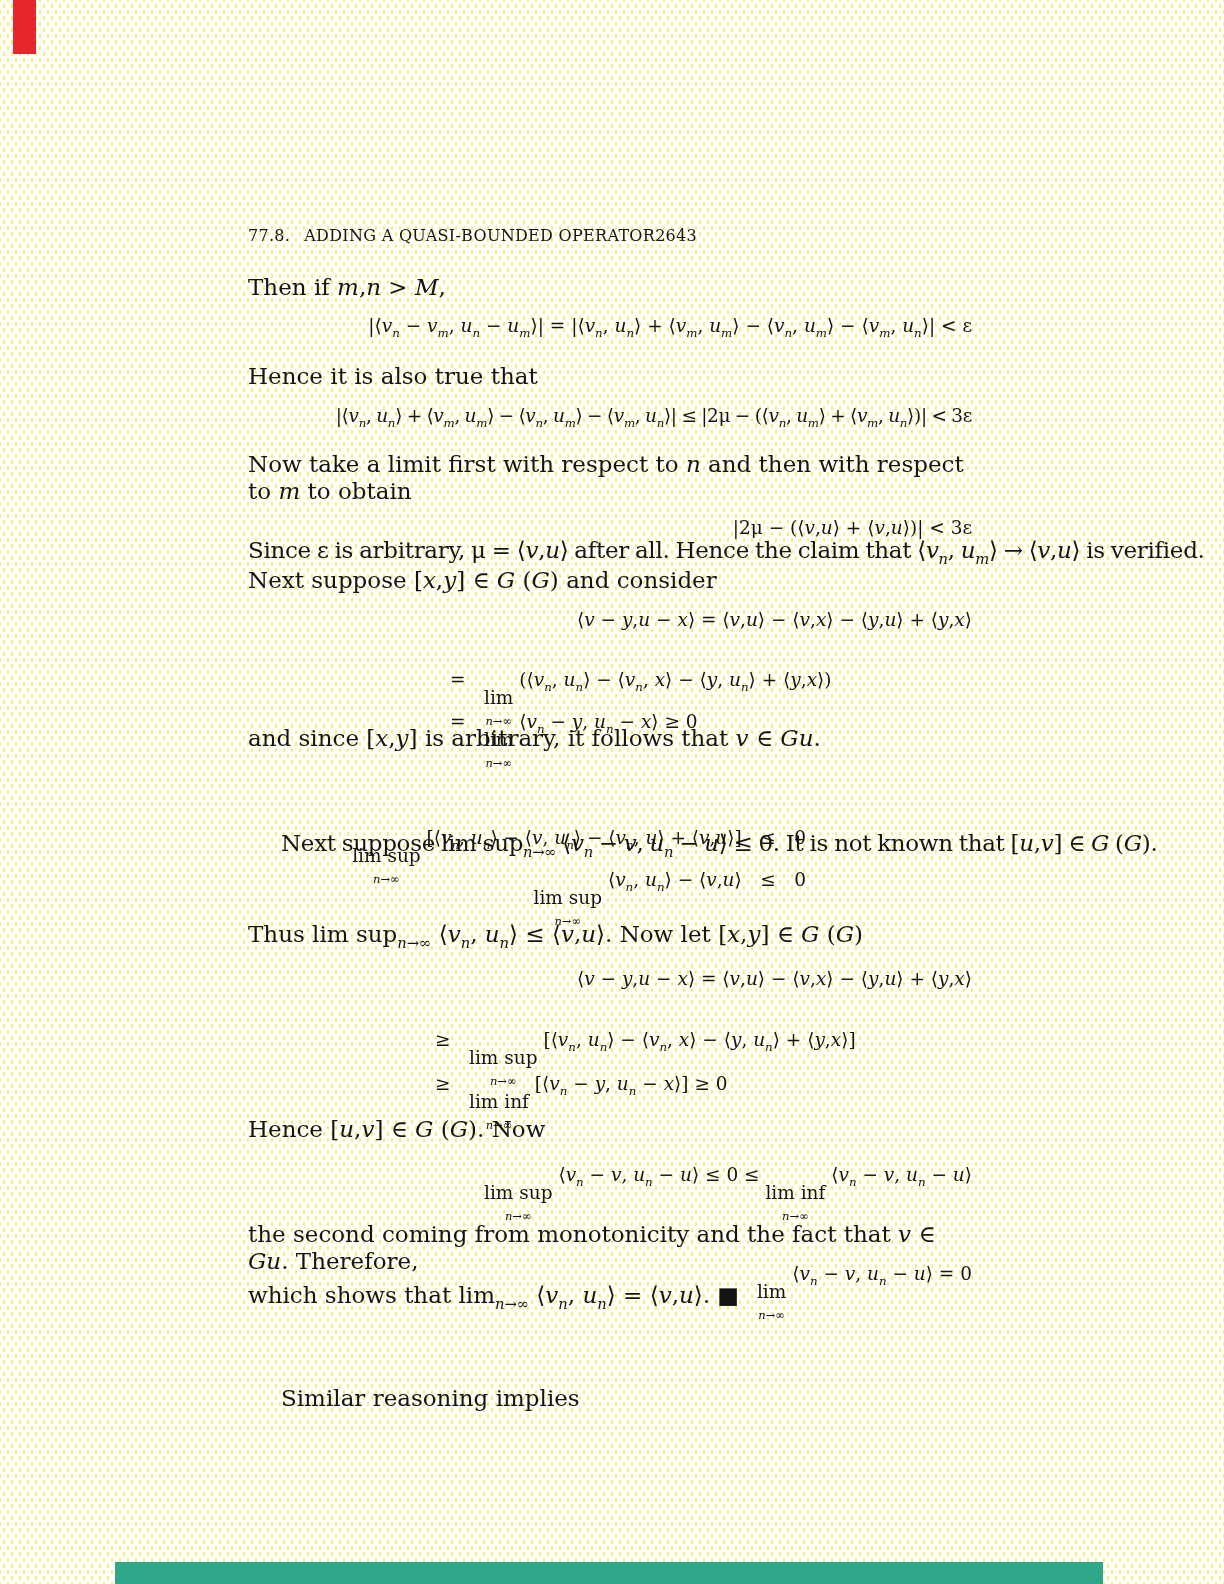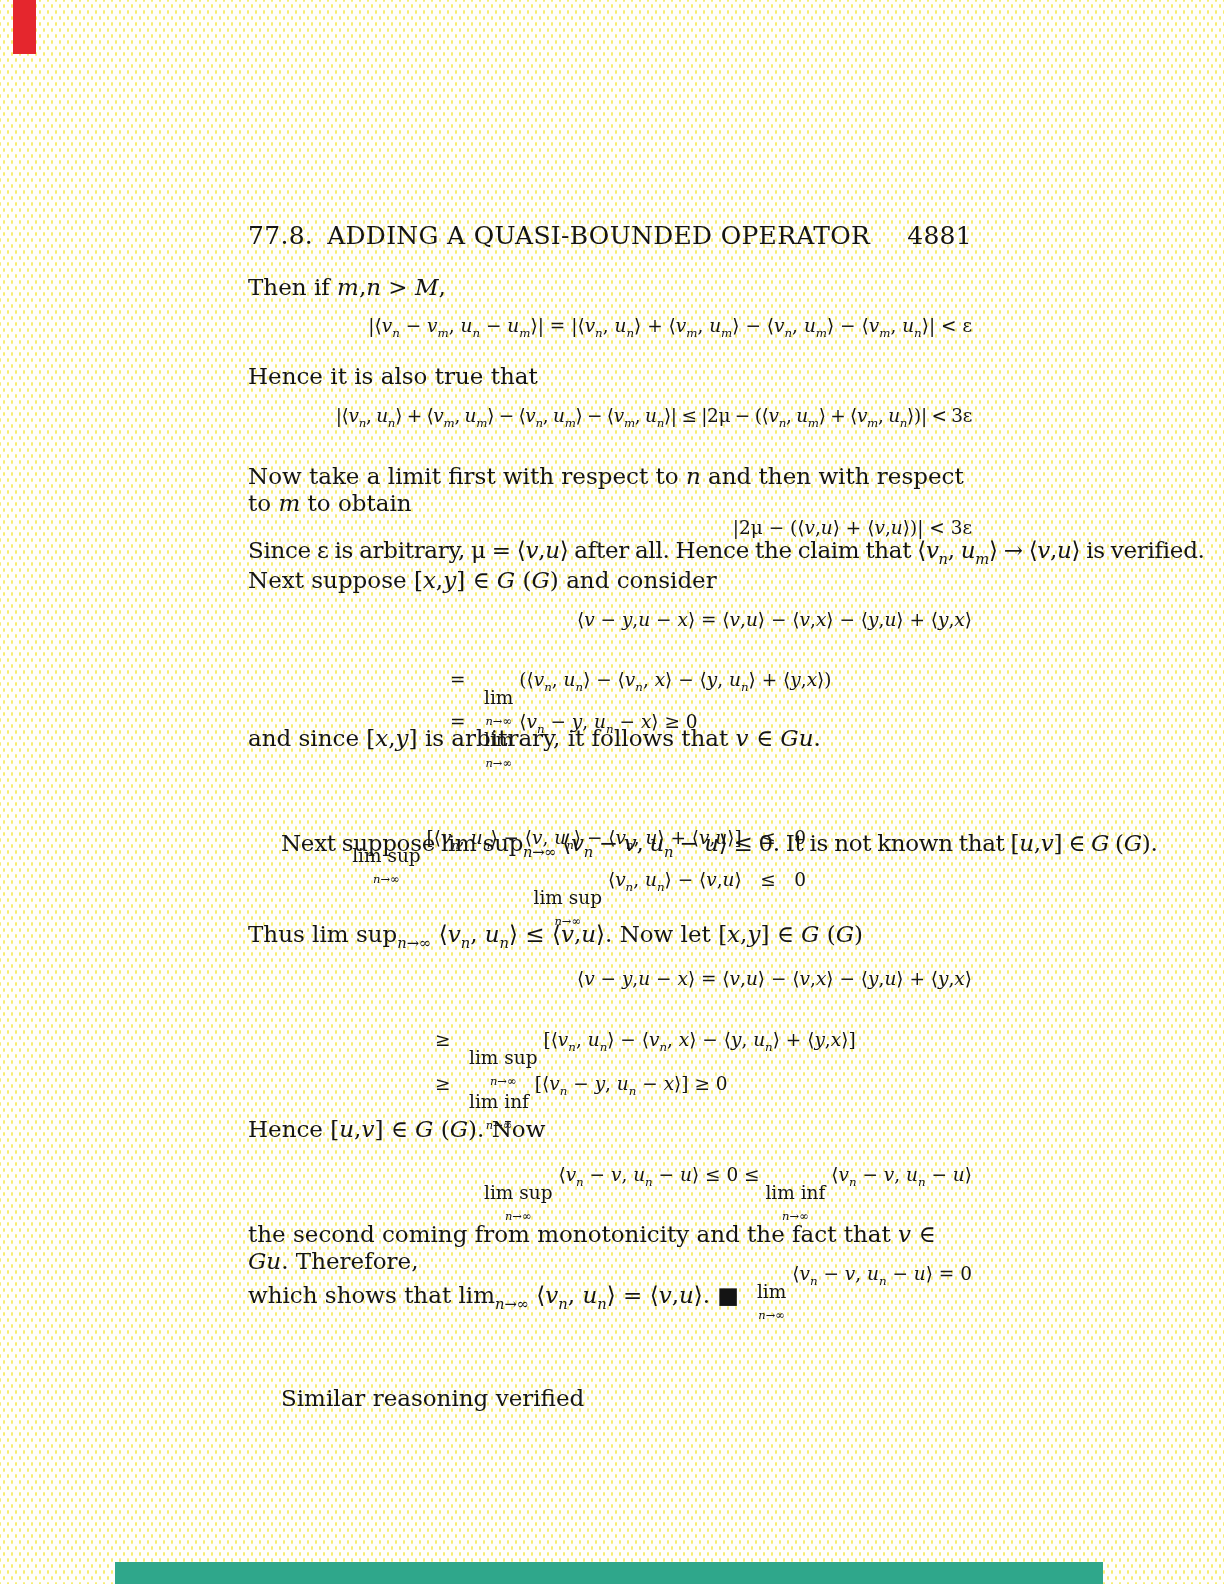--- a/index.html
+++ b/index.html
@@ -13,22 +13,22 @@
     background-size:8px 12px;
     background-position:0 0, 4px 6px;
     font-family:"DejaVu Serif","DejaVu Sans","Liberation Serif",serif;
     color:#141414;
   }
   .block {
     position:absolute; left:248px; width:724px;
     font-size:23px; line-height:27px;
   }
   .header {
-    display:flex; justify-content:space-between;
-    font-size:25px; letter-spacing:0.3px;
+    display:flex; 
+    font-size:16px; letter-spacing:0.3px;
   }
   .header .sec-label { margin-right:14px; }
   .eq { text-align:right; font-size:18.5px; }
   .eq, .para { font-style:normal; }
   .aligned-left  { text-align:left; padding-left:202px; box-sizing:border-box; }
   .aligned-left2 { text-align:left; padding-left:187px; box-sizing:border-box; }
   .aligned-right { text-align:right; padding-right:166px; box-sizing:border-box; }
   .indent { padding-left:33px; box-sizing:border-box;margin-top:45px; }
   .tight { letter-spacing:-0.3px; word-spacing:-1px; white-space:nowrap; }
   i { font-style:italic; }
@@ -45,28 +45,28 @@
 </head>
 <body>
 
 <div class="mark-red" style="background: rgb(229, 38, 45);"></div>
 <div class="mark-teal" style="background: rgb(47, 167, 139);"></div>
 
 <header class="block header" style="top:222px">
   <span>
     <span class="sec-label">77.8.</span><span>ADDING A QUASI-BOUNDED OPERATOR</span>
   </span>
-  <span>4881</span>
+  <span>2643</span>
 </header>
 
 <div class="block para" style="top:274px">Then if <i>m</i>,<i>n</i> &gt; <i>M</i>,</div>
 <div class="block eq" style="top:312px">|⟨<i>v</i><sub>n</sub> − <i>v</i><sub>m</sub>, <i>u</i><sub>n</sub> − <i>u</i><sub>m</sub>⟩| = |⟨<i>v</i><sub>n</sub>, <i>u</i><sub>n</sub>⟩ + ⟨<i>v</i><sub>m</sub>, <i>u</i><sub>m</sub>⟩ − ⟨<i>v</i><sub>n</sub>, <i>u</i><sub>m</sub>⟩ − ⟨<i>v</i><sub>m</sub>, <i>u</i><sub>n</sub>⟩| &lt; ε</div>
 <div class="block para" style="top:363px">Hence it is also true that</div>
 <div class="block eq tight" style="top:402px">|⟨<i>v</i><sub>n</sub>, <i>u</i><sub>n</sub>⟩ + ⟨<i>v</i><sub>m</sub>, <i>u</i><sub>m</sub>⟩ − ⟨<i>v</i><sub>n</sub>, <i>u</i><sub>m</sub>⟩ − ⟨<i>v</i><sub>m</sub>, <i>u</i><sub>n</sub>⟩| ≤ |2μ − (⟨<i>v</i><sub>n</sub>, <i>u</i><sub>m</sub>⟩ + ⟨<i>v</i><sub>m</sub>, <i>u</i><sub>n</sub>⟩)| &lt; 3ε</div>
-<div class="block para" style="top:463px">Now take a limit first with respect to <i>n</i> and then with respect to <i>m</i> to obtain</div>
+<div class="block para" style="top:451px">Now take a limit first with respect to <i>n</i> and then with respect to <i>m</i> to obtain</div>
 <div class="block eq" style="top:514px">|2μ − (⟨<i>v</i>,<i>u</i>⟩ + ⟨<i>v</i>,<i>u</i>⟩)| &lt; 3ε</div>
 <div class="block para tight" style="top:537px">Since ε is arbitrary, μ = ⟨<i>v</i>,<i>u</i>⟩ after all.  Hence the claim that ⟨<i>v</i><sub>n</sub>, <i>u</i><sub>m</sub>⟩ → ⟨<i>v</i>,<i>u</i>⟩ is verified.</div>
 <div class="block para" style="top:567px">Next suppose [<i>x</i>,<i>y</i>] ∈ <i>G</i> (<i>G</i>) and consider</div>
 <div class="block eq" style="top:606px">⟨<i>v</i> − <i>y</i>,<i>u</i> − <i>x</i>⟩ = ⟨<i>v</i>,<i>u</i>⟩ − ⟨<i>v</i>,<i>x</i>⟩ − ⟨<i>y</i>,<i>u</i>⟩ + ⟨<i>y</i>,<i>x</i>⟩</div>
 <div class="block eq aligned-left" style="top:666px">= <span class="stk">
       <span class="stk-t">lim</span>
       <span class="stk-b">n→∞</span>
     </span> (⟨<i>v</i><sub>n</sub>, <i>u</i><sub>n</sub>⟩ − ⟨<i>v</i><sub>n</sub>, <i>x</i>⟩ − ⟨<i>y</i>, <i>u</i><sub>n</sub>⟩ + ⟨<i>y</i>,<i>x</i>⟩)</div>
 <div class="block eq aligned-left" style="top:708px">= <span class="stk">
       <span class="stk-t">lim</span>
@@ -99,13 +99,13 @@
     </span> ⟨<i>v</i><sub>n</sub> − <i>v</i>, <i>u</i><sub>n</sub> − <i>u</i>⟩ ≤ 0 ≤ <span class="stk">
       <span class="stk-t">lim inf</span>
       <span class="stk-b">n→∞</span>
     </span> ⟨<i>v</i><sub>n</sub> − <i>v</i>, <i>u</i><sub>n</sub> − <i>u</i>⟩</div>
 <div class="block para" style="top:1221px">the second coming from monotonicity and the fact that <i>v</i> ∈ <i>Gu</i>. Therefore,</div>
 <div class="block eq" style="top:1260px"><span class="stk">
       <span class="stk-t">lim</span>
       <span class="stk-b">n→∞</span>
     </span> ⟨<i>v</i><sub>n</sub> − <i>v</i>, <i>u</i><sub>n</sub> − <i>u</i>⟩ = 0</div>
 <div class="block para" style="top:1282px">which shows that lim<sub>n→∞</sub> ⟨<i>v</i><sub>n</sub>, <i>u</i><sub>n</sub>⟩ = ⟨<i>v</i>,<i>u</i>⟩. ■</div>
-<div class="block para indent" style="top:1340px">Similar reasoning verified</div>
+<div class="block para indent" style="top:1340px">Similar reasoning implies</div>
 
 </body></html>

